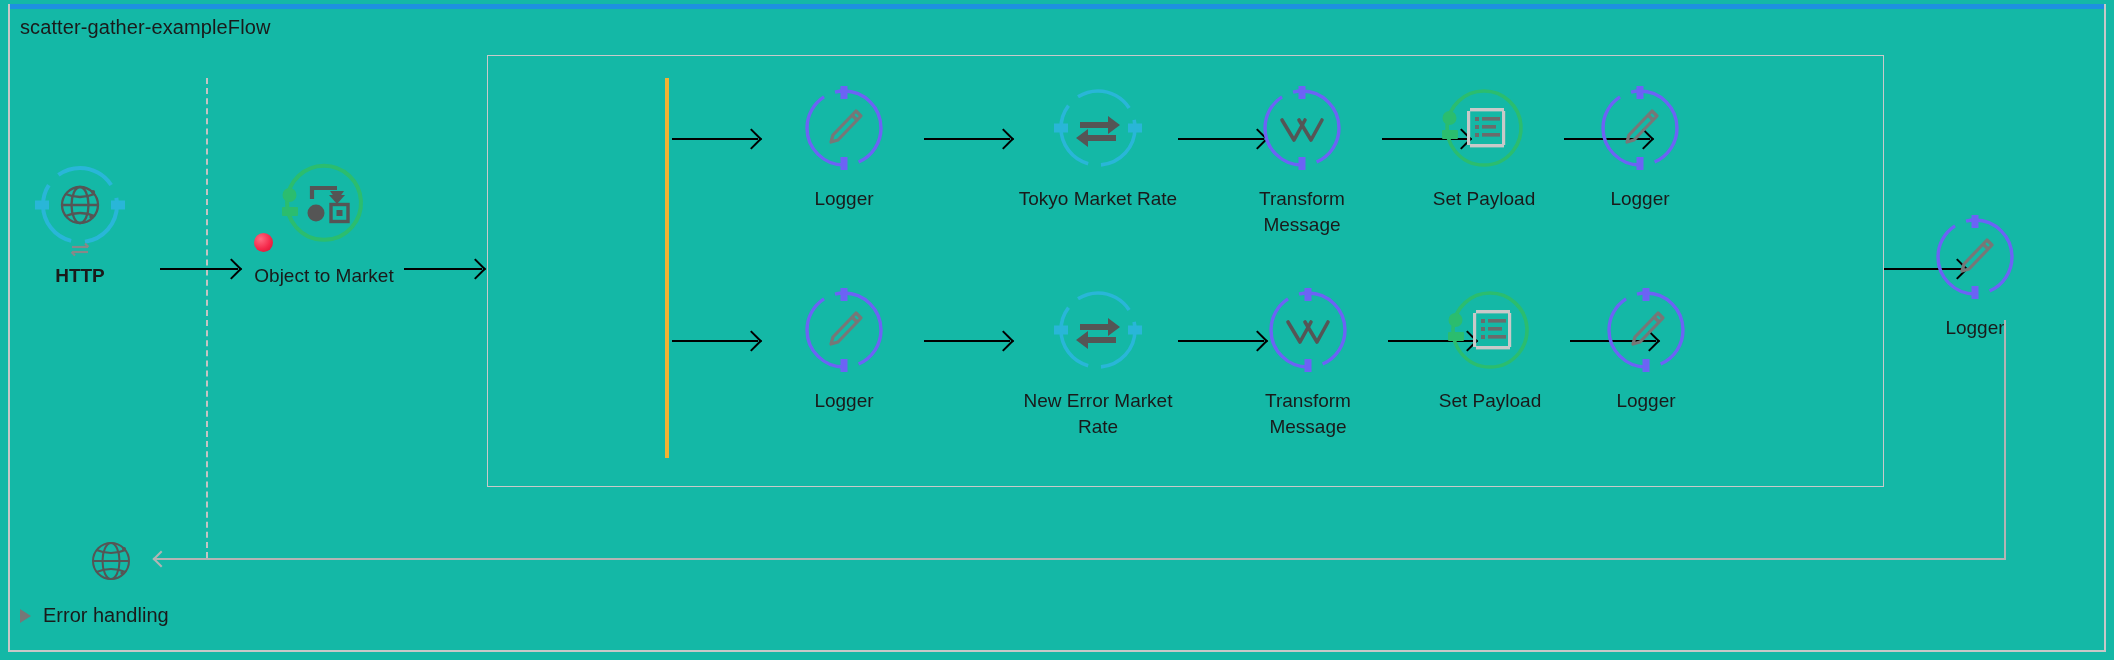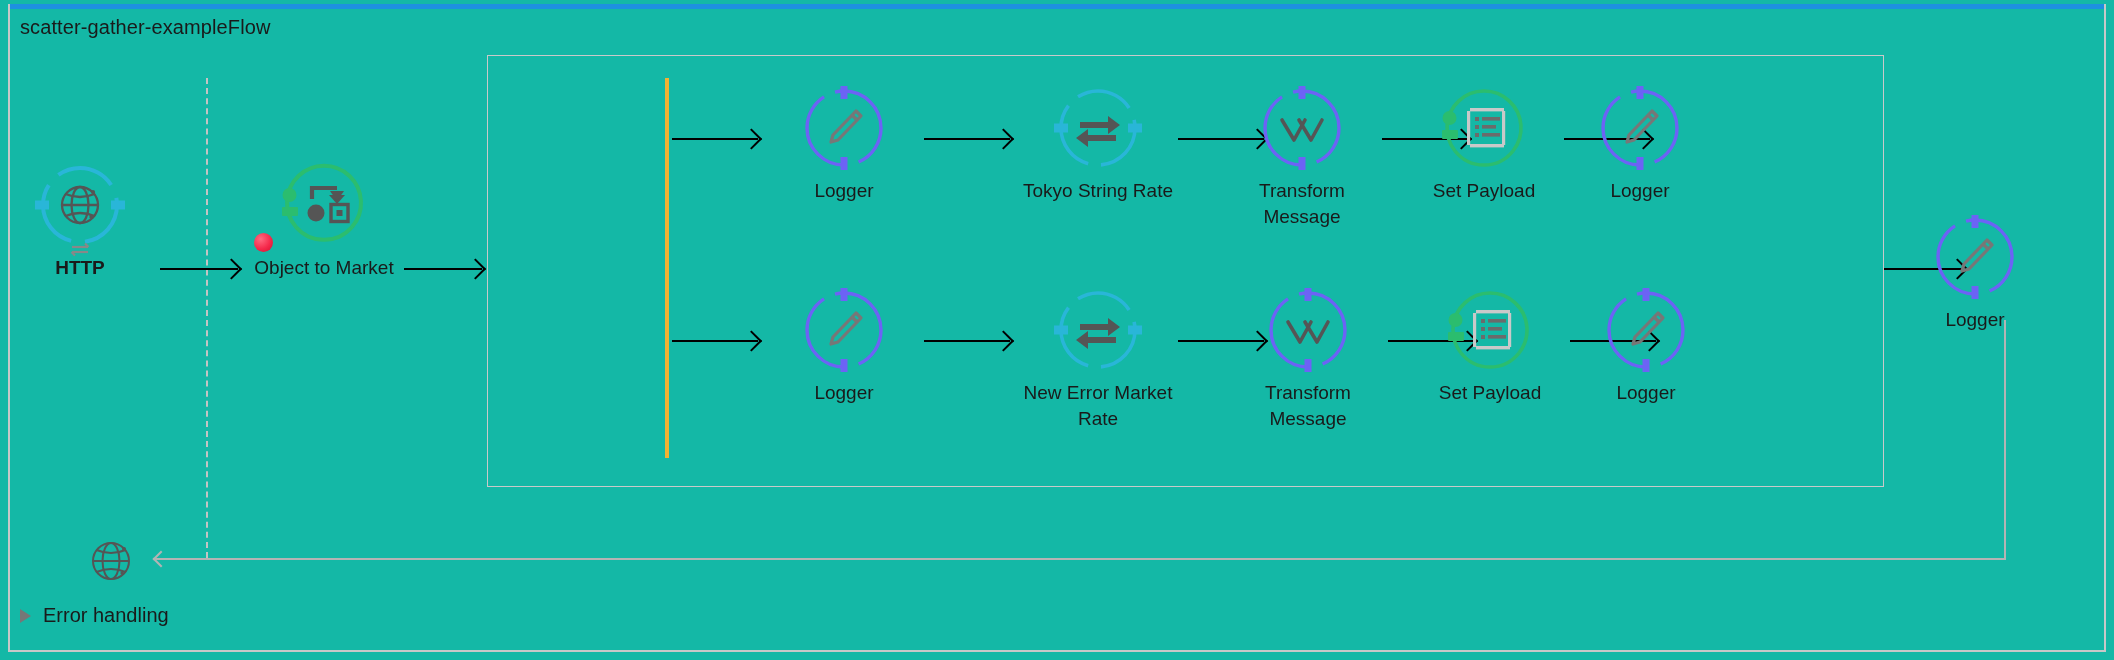--- a/index.html
+++ b/index.html
@@ -74,20 +74,21 @@
     position: absolute;
     width: 160px;
     text-align: center;
   }
   .node .ring-wrap {
     position: relative;
     width: 100px; height: 100px;
     margin: 0 auto;
   }
   .node .label {
+    margin-top: 8px;
     font-size: 19px;
     line-height: 26px;
     color: #1a1a1a;
     white-space: pre-line;
   }
 
   
   svg.ring { display:block; width:100px; height:100px; overflow: visible; }
 
   
@@ -247,21 +248,21 @@
       <svg class="ring" viewBox="0 0 100 100">
         <circle cx="50" cy="50" r="37" fill="none" stroke="#29b6d8" stroke-width="3.6" stroke-dasharray="62 13 72 13 58 13" stroke-dashoffset="7"></circle>
         <rect x="6" y="45.5" width="14" height="9" fill="#29b6d8"></rect>
         <rect x="80" y="45.5" width="14" height="9" fill="#29b6d8"></rect>
         <g fill="#555">
           <path d="M32 44 H60 V38 L72 47 L60 56 V50 H32 Z"></path>
           <path d="M68 57 H40 V51 L28 60 L40 69 V63 H68 Z"></path>
         </g>
       </svg>
     </div>
-    <div class="label">Tokyo String Rate</div>
+    <div class="label">Tokyo Market Rate</div>
   </div>
 
   <div class="arrow" style="left:1178px; top:138px; width:86px;"></div>
 
   <div class="node" style="left:1222px; top:78px;">
     <div class="ring-wrap">
       <svg class="ring" viewBox="0 0 100 100">
         <circle cx="50" cy="50" r="37" fill="none" stroke="#6c63f5" stroke-width="3.4" stroke-dasharray="98 12 98 12" stroke-dashoffset="55"></circle>
         <rect x="46.5" y="8" width="7" height="13" fill="#6c63f5"></rect>
         <rect x="46.5" y="79" width="7" height="13" fill="#6c63f5"></rect>

